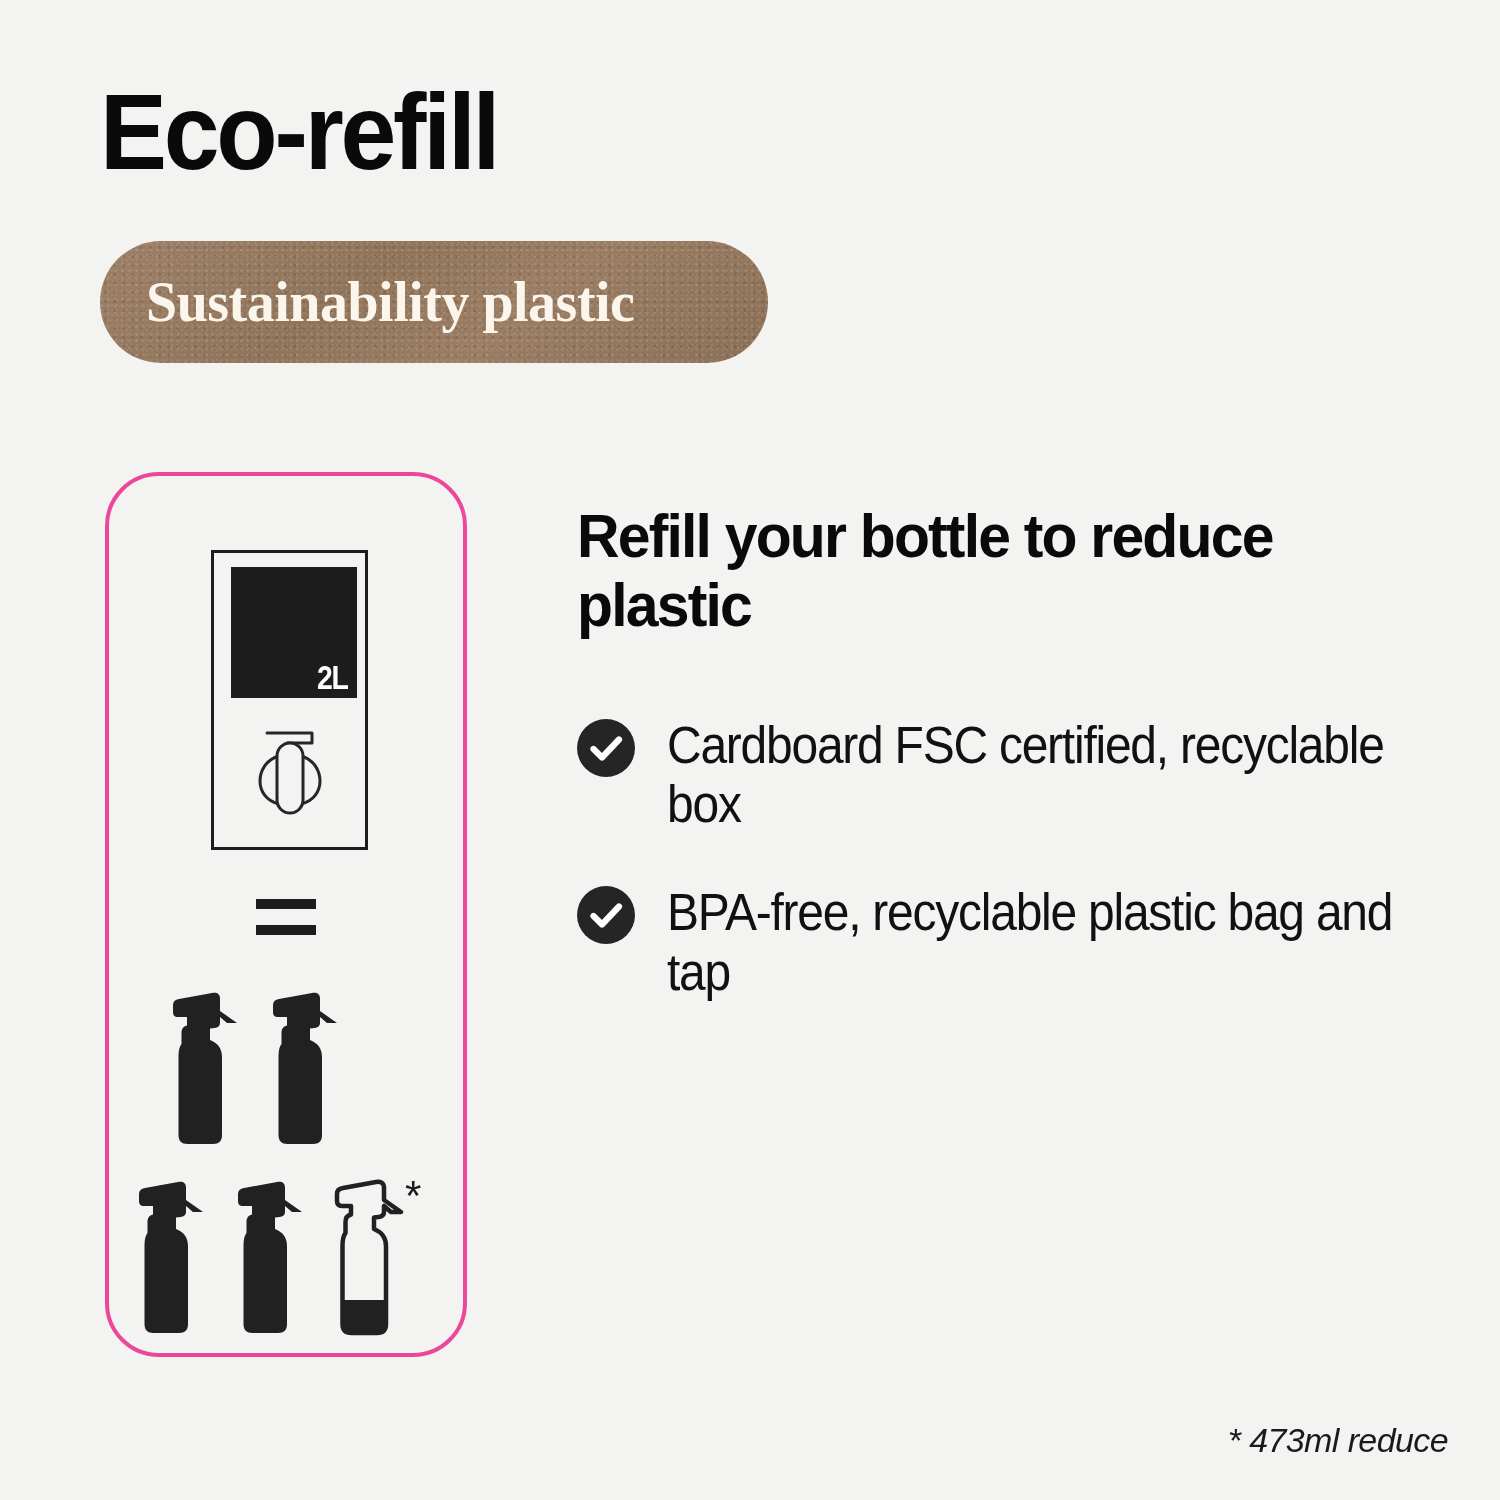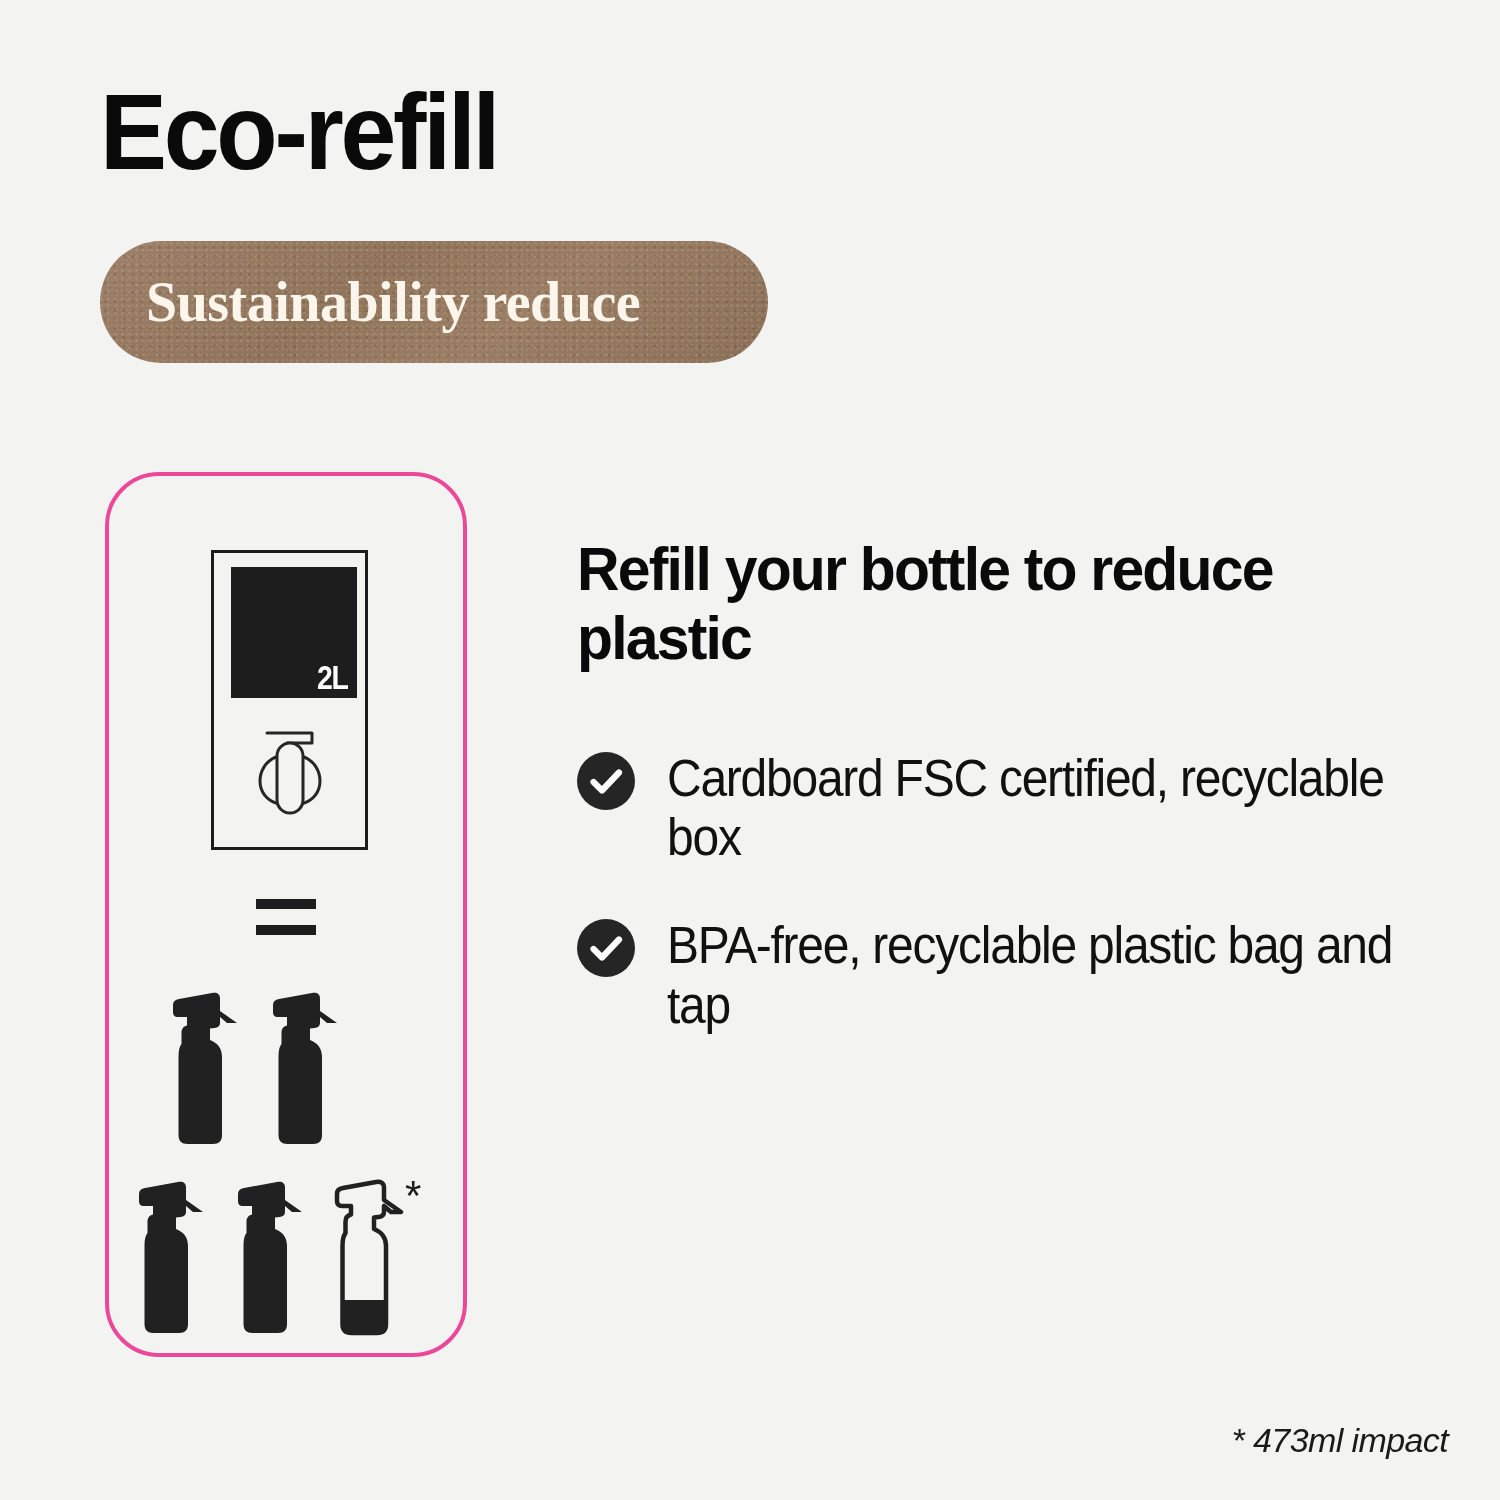--- a/index.html
+++ b/index.html
@@ -146,21 +146,21 @@
     font-family: "Liberation Sans", sans-serif;
     font-size: 42px;
     color: #1d1d1d;
     line-height: 1;
   }
 
   
   .content-col {
     position: absolute;
     left: 577px;
-    top: 535px;
+    top: 502px;
     width: 880px;
   }
 
   .section-heading {
     font-family: "Liberation Sans", sans-serif;
     font-weight: bold;
     font-size: 62px;
     line-height: 1.11;
     letter-spacing: -1.9px;
     color: #0a0a0a;
@@ -213,21 +213,21 @@
     color: #1a1a1a;
     white-space: nowrap;
   }
 </style>
 </head>
 <body>
 
 <h1 class="page-title">Eco-refill</h1>
 
 <div class="badge">
-  <span class="badge-label">Sustainability reduce</span>
+  <span class="badge-label">Sustainability plastic</span>
 </div>
 
 <div class="illustration-panel">
 
   <div class="carton">
     <div class="carton-panel">
       <span class="carton-volume">2L</span>
     </div>
 
     <span class="tap-icon">
@@ -335,13 +335,13 @@
           <circle cx="29" cy="29" r="29" fill="#252525"></circle>
           <path d="M16.5 30 L25 38.5 L42 20.5" stroke="#ffffff" stroke-width="6.2" fill="none" stroke-linecap="round" stroke-linejoin="round"></path>
         </svg>
       </span>
       <span class="feature-text">BPA-free, recyclable plastic bag and tap</span>
     </li>
 
   </ul>
 </div>
 
-<div class="footnote">* 473ml impact</div>
+<div class="footnote">* 473ml reduce</div>
 
 </body></html>

